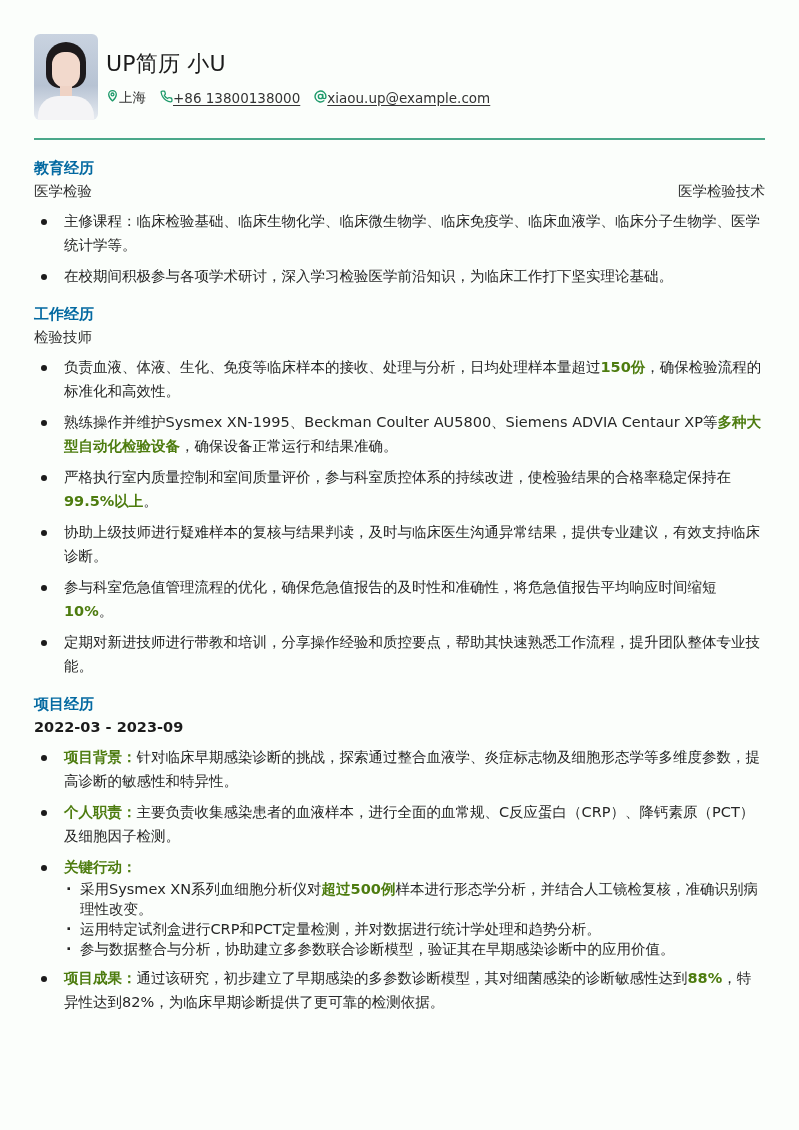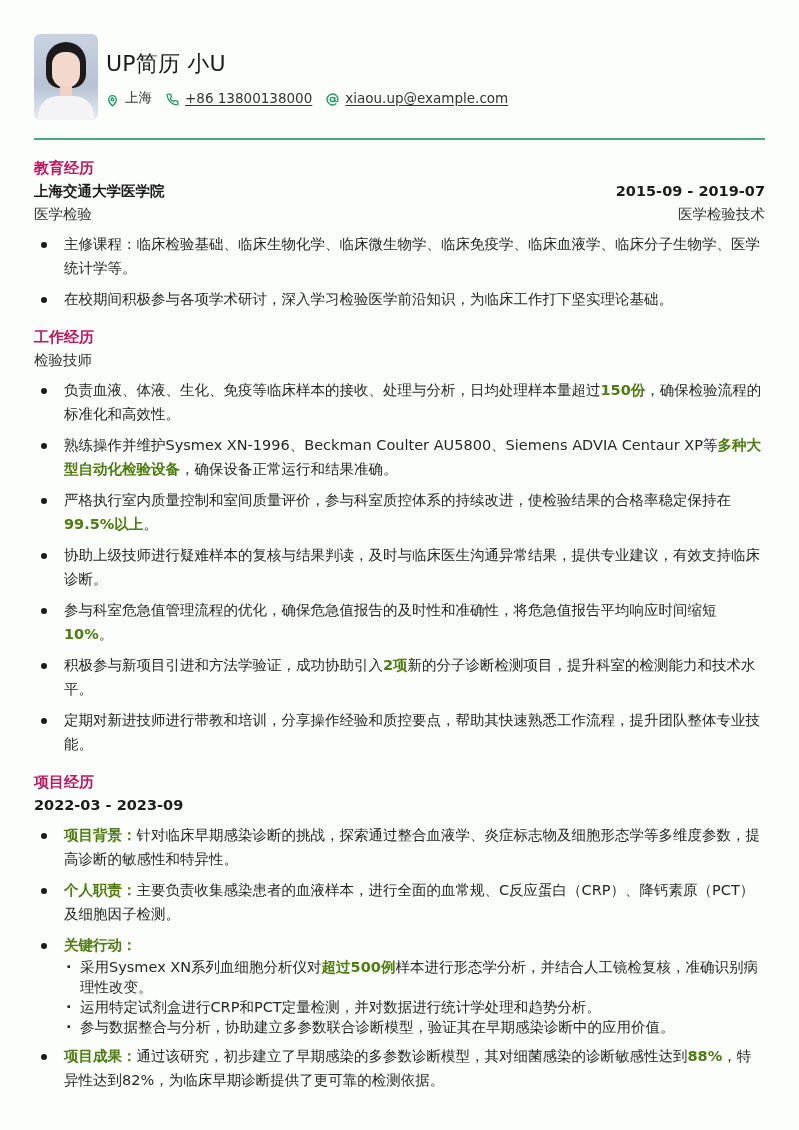--- a/index.html
+++ b/index.html
@@ -17,26 +17,26 @@
       background: linear-gradient(180deg, #c9d3e0 0%, #b7c3d3 60%, #e8ecf2 100%);
       position: relative; overflow: hidden; flex: none;
     }
     .photo .hair { position: absolute; left: 12px; top: 8px; width: 40px; height: 46px; border-radius: 20px 20px 14px 14px; background: #1d1a1c; }
     .photo .face { position: absolute; left: 18px; top: 18px; width: 28px; height: 36px; border-radius: 14px 14px 16px 16px; background: #f2d9cc; }
     .photo .neck { position: absolute; left: 26px; top: 52px; width: 12px; height: 12px; background: #efd3c5; }
     .photo .shirt { position: absolute; left: 4px; top: 62px; width: 56px; height: 30px; border-radius: 20px 20px 0 0; background: #f4f4f6; }
     .identity { margin-left: 8px; }
     .name { font-size: 22px; font-weight: 500; color: #1b1b1b; letter-spacing: 0.2px; margin-top: 2px; }
     .contacts { display: flex; align-items: center; gap: 8px; margin-top: 10px; font-size: 13.5px; color: #333; }
-    .contact { display: flex; align-items: flex-end; gap: 6px; margin-right: 6px; }
+    .contact { display: flex; align-items: flex-start; margin-right: 6px; }
     .contact a { color: #333; text-decoration: underline; text-underline-offset: 2px; }
     .ci { width: 13px; height: 13px; display: inline-block; }
     .rule { height: 2px; background: #4aa88a; margin-top: 18px; }
     .section { margin-top: 16px; }
-    .section-title { color: #be185d; font-weight: 700; font-size: 15px; height: 24px; line-height: 24px; }
+    .section-title { color: #0369a1; font-weight: 700; font-size: 15px; height: 24px; line-height: 24px; }
     .row { display: flex; justify-content: space-between; align-items: baseline; line-height: 23px; }
     .org { font-weight: 700; font-size: 14.5px; color: #1b1b1b; }
     .date { font-weight: 700; font-size: 14.5px; color: #1b1b1b; }
     .sub { font-size: 14.5px; color: #333; }
     ul.bullets { list-style: none; margin: 6px 0 0 0; padding: 0; }
     ul.bullets > li { position: relative; padding-left: 30px; line-height: 24px; margin-bottom: 7px; font-size: 14.5px; color: #262626; }
     ul.bullets > li::before { content: ""; position: absolute; left: 7px; top: 10px; width: 6px; height: 6px; border-radius: 50%; background: #1b1b1b; }
     b { font-weight: 700; color: #4d7c0f; }
     .sublist { list-style: none; margin: 0; padding: 0; }
     .sublist li { position: relative; padding-left: 16px; line-height: 20px; }
@@ -79,45 +79,40 @@
         </span>
       </div>
     </div>
   </div>
 
   <div class="rule"></div>
 
   <div class="section">
     <div class="section-title">教育经历</div>
     <div class="row">
-      <span class="org">上海交通大学医学院</span>
-      <span class="date">2015-09 - 2019-07</span>
-    </div>
-    <div class="row">
       <span class="sub">医学检验</span>
       <span class="sub">医学检验技术</span>
     </div>
     <ul class="bullets">
       <li>主修课程：临床检验基础、临床生物化学、临床微生物学、临床免疫学、临床血液学、临床分子生物学、医学统计学等。</li>
       <li>在校期间积极参与各项学术研讨，深入学习检验医学前沿知识，为临床工作打下坚实理论基础。</li>
     </ul>
   </div>
 
   <div class="section" style="margin-top:14px;">
     <div class="section-title">工作经历</div>
     <div class="row">
       <span class="sub">检验技师</span>
     </div>
     <ul class="bullets">
       <li><span>负责血液、体液、生化、免疫等临床样本的接收、处理与分析，日均处理样本量超过</span><b>150份</b><span>，确保检验流程的标准化和高效性。</span></li>
-      <li><span>熟练操作并维护Sysmex XN-1996、Beckman Coulter AU5800、Siemens ADVIA Centaur XP等</span><b>多种大型自动化检验设备</b><span>，确保设备正常运行和结果准确。</span></li>
+      <li><span>熟练操作并维护Sysmex XN-1995、Beckman Coulter AU5800、Siemens ADVIA Centaur XP等</span><b>多种大型自动化检验设备</b><span>，确保设备正常运行和结果准确。</span></li>
       <li><span>严格执行室内质量控制和室间质量评价，参与科室质控体系的持续改进，使检验结果的合格率稳定保持在</span><b>99.5%以上</b><span>。</span></li>
       <li><span>协助上级技师进行疑难样本的复核与结果判读，及时与临床医生沟通异常结果，提供专业建议，有效支持临床诊断。</span><b></b><span></span></li>
       <li><span>参与科室危急值管理流程的优化，确保危急值报告的及时性和准确性，将危急值报告平均响应时间缩短</span><b>10%</b><span>。</span></li>
-      <li><span>积极参与新项目引进和方法学验证，成功协助引入</span><b>2项</b><span>新的分子诊断检测项目，提升科室的检测能力和技术水平。</span></li>
       <li><span>定期对新进技师进行带教和培训，分享操作经验和质控要点，帮助其快速熟悉工作流程，提升团队整体专业技能。</span><b></b><span></span></li>
     </ul>
   </div>
 
   <div class="section" style="margin-top:14px;">
     <div class="section-title">项目经历</div>
     <div class="row">
       <span class="date">2022-03 - 2023-09</span>
     </div>
     <ul class="bullets">

